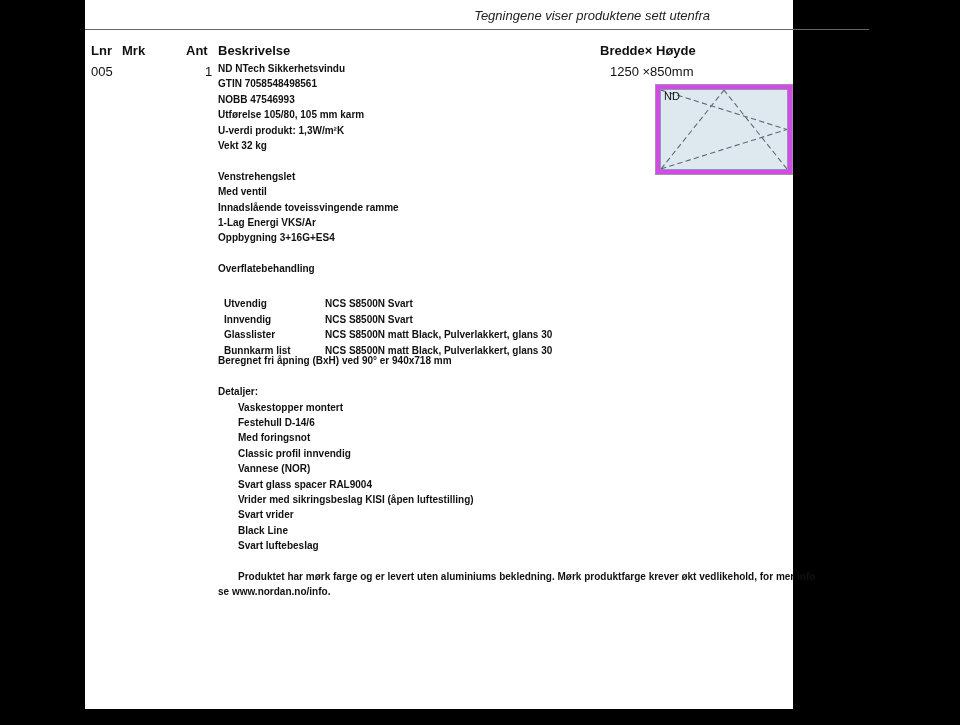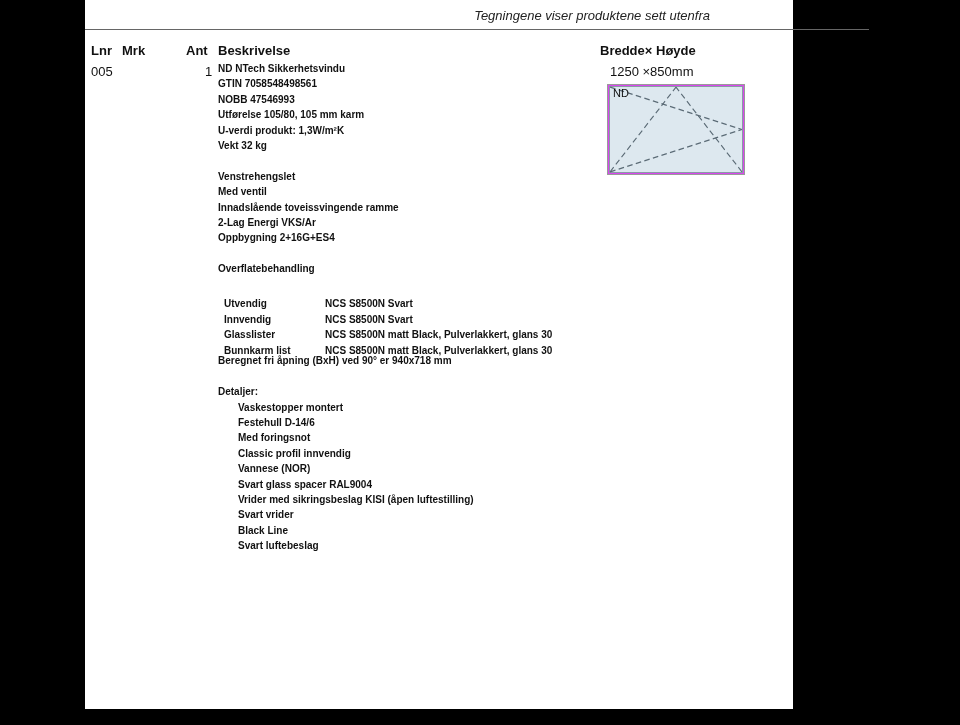--- a/index.html
+++ b/index.html
@@ -24,21 +24,21 @@
   .desc { position:absolute; left:133px; top:61px; width:640px; font-size:10px;font-weight:bold; }
   .desc .ln { height:15.4px; line-height:15.4px; white-space:nowrap; }
   .desc .sp { height:15.4px; }
   .surf-row { height:15.4px; line-height:15.4px; padding-left:6px; white-space:nowrap; }
   .surf-row .lab { display:inline-block; width:101px;margin-top:20px; }
   .det-item { height:15.4px; line-height:15.4px; padding-left:20px; white-space:nowrap; }
   .para { width:600px; line-height:15.4px; text-indent:20px; }
 
   
   .drawing { position:absolute; left:523px; top:85px; width:136px; height:89px; }
-  .win-frame { width:100%; height:100%; border:1px solid #d946ef; outline:1px solid #9a9a9a; background:#2e2e2e; position:relative; }
+  .win-frame { width:100%; height:100%; border:4px solid #d946ef; outline:1px solid #9a9a9a; background:#2e2e2e; position:relative;margin-left:48px; }
   .win-glass { position:absolute; left:0; top:0; right:0; bottom:0; background:#dde8ef; box-shadow: inset 0 0 0 1px #8a9aa6; }
   .win-glass svg { position:absolute; left:0; top:0; width:100%; height:100%; }
   .nd-label { position:absolute; top:1px; left:4px; font-size:11px; color:#111; z-index:2; }
 </style>
 </head>
 <body>
 
 <div class="stage">
   <div class="page">
 
@@ -62,22 +62,22 @@
       <div class="ln">NOBB 47546993</div>
       <div class="ln">Utførelse 105/80, 105 mm karm</div>
       <div class="ln">U-verdi produkt: 1,3W/m²K</div>
       <div class="ln">Vekt 32 kg</div>
 
       <div class="sp"></div>
 
       <div class="ln">Venstrehengslet</div>
       <div class="ln">Med ventil</div>
       <div class="ln">Innadslående toveissvingende ramme</div>
-      <div class="ln">2-Lag Energi VKS/Ar</div>
-      <div class="ln">Oppbygning 2+16G+ES4</div>
+      <div class="ln">1-Lag Energi VKS/Ar</div>
+      <div class="ln">Oppbygning 3+16G+ES4</div>
 
       <div class="sp"></div>
 
       <div class="ln">Overflatebehandling</div>
       <div class="surf-row">
         <span class="lab">Utvendig</span><span>NCS S8500N Svart</span>
       </div>
       <div class="surf-row">
         <span class="lab">Innvendig</span><span>NCS S8500N Svart</span>
       </div>
@@ -101,20 +101,21 @@
       <div class="det-item">Classic profil innvendig</div>
       <div class="det-item">Vannese (NOR)</div>
       <div class="det-item">Svart glass spacer RAL9004</div>
       <div class="det-item">Vrider med sikringsbeslag KISI (åpen luftestilling)</div>
       <div class="det-item">Svart vrider</div>
       <div class="det-item">Black Line</div>
       <div class="det-item">Svart luftebeslag</div>
 
       <div class="sp"></div>
 
+      <div class="para">Produktet har mørk farge og er levert uten aluminiums bekledning. Mørk produktfarge krever økt vedlikehold, for mer info se www.nordan.no/info.</div>
     </div>
 
     <div class="drawing">
       <div class="win-frame">
         <div class="win-glass">
           <span class="nd-label">ND</span>
           <svg viewBox="0 0 120 73" preserveAspectRatio="none">
             <line x1="1" y1="1" x2="119" y2="36.5" stroke="#5a6a75" stroke-width="1" stroke-dasharray="5,3"></line>
             <line x1="1" y1="72" x2="119" y2="36.5" stroke="#5a6a75" stroke-width="1" stroke-dasharray="5,3"></line>
             <line x1="1" y1="72" x2="60" y2="1" stroke="#5a6a75" stroke-width="1" stroke-dasharray="5,3"></line>

